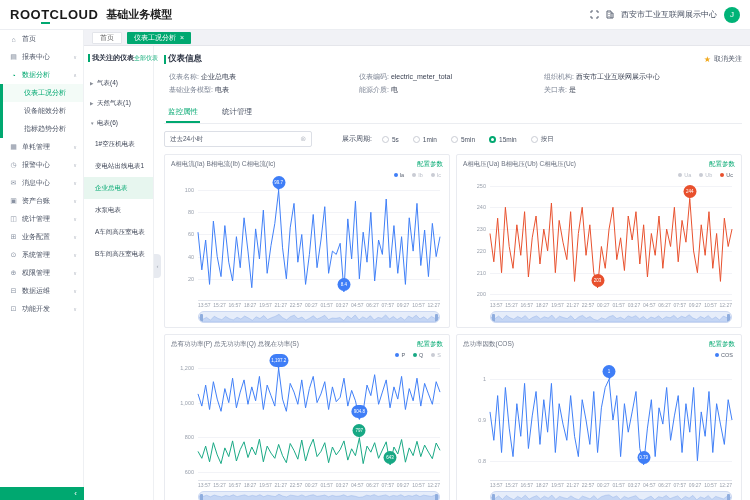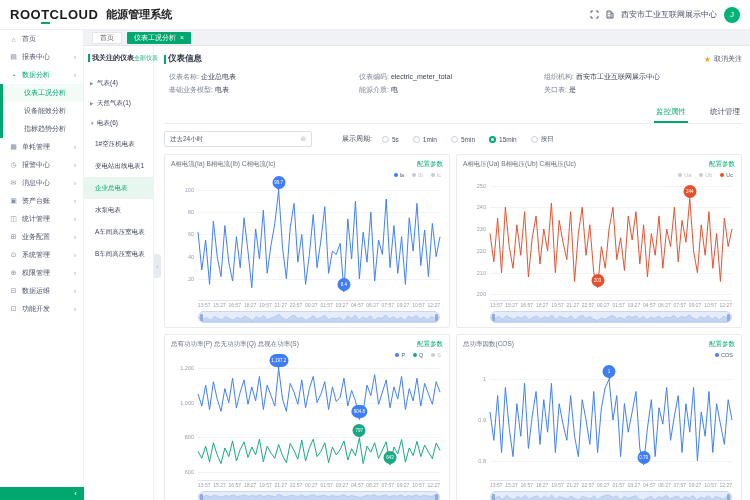--- a/index.html
+++ b/index.html
@@ -62,21 +62,21 @@
 
   
   .main { flex:1; min-width:0; padding:7px 8px 0 10px; overflow:hidden; }
   .main-head { display:flex; align-items:center; }
   .main-title { font-size:8.5px; font-weight:bold; color:#2b3242; }
   .unfollow { margin-left:auto; display:flex; align-items:center; gap:3px; font-size:7px; color:#4a5263; cursor:pointer; }
   .star { color:#f0a91e; font-size:8px; }
   .info-grid { margin:7px 0 0 5px; display:grid; grid-template-columns:190px 185px 1fr;
                grid-template-rows:repeat(2,13px); grid-auto-flow:column; font-size:7px; }
   .info-grid .fl { color:#7d8595; } .info-grid .fv { color:#3c4354; }
-  .tabs { margin-top:6px; display:flex; gap:20px; border-bottom:1px solid #ebedf1; padding-left:2px;justify-content:flex-end; }
+  .tabs { margin-top:6px; display:flex; gap:20px; border-bottom:1px solid #ebedf1; padding-left:2px; }
   .tab { font-size:7.5px; color:#4a5263; padding:3px 2px 4px; cursor:pointer; }
   .tab.active { color:#00a870; border-bottom:2px solid #00a870; }
   .filter { margin-top:7px; display:flex; align-items:center; }
   .select { width:148px; height:16px; border:1px solid #dcdfe6; border-radius:2px; display:flex;
             align-items:center; font-size:6.5px; color:#4a5263; padding:0 5px; }
   .select .clear { margin-left:auto; color:#c0c4cc; font-size:7px; }
   .period-label { font-size:7px; color:#4a5263; margin-left:30px; }
   .radios { display:flex; gap:14px; margin-left:10px; }
   .radio { display:flex; align-items:center; gap:3px; font-size:6.5px; color:#4a5263; cursor:pointer; }
   .rdot { width:7px; height:7px; border-radius:50%; border:1px solid #c9ccd4; background:#fff; }
@@ -107,21 +107,21 @@
            border:1px solid #ccd8f1; border-radius:6px; overflow:hidden; }
   .dzoom svg { position:absolute; inset:0; width:100%; height:100%; }
   .dz-handle { position:absolute; top:2px; width:3px; height:8px; background:#8fadde; border-radius:1px; }
 </style>
 </head>
 <body>
 
 <div class="app">
   <div class="hdr">
     <span class="logo"><span>R</span><span>O</span><span>O</span><span class="logo-u">T</span><span>C</span><span>L</span><span>O</span><span>U</span><span>D</span></span>
-    <span class="app-title">能源管理系统</span>
+    <span class="app-title">基础业务模型</span>
     <div class="hdr-right">
       <span class="fs-icon">
         <svg width="9" height="9" viewBox="0 0 9 9">
             <path d="M1 3V1h2M6 1h2v2M8 6v2H6M3 8H1V6" fill="none" stroke="#5a6372" stroke-width="1"></path>
           </svg>
       </span>
       <span class="bld-icon">
         <svg width="8" height="9" viewBox="0 0 8 9">
             <path d="M1 8V1h4v7M5 3h2v5M1 8h6" fill="none" stroke="#5a6372" stroke-width="1"></path>
             <path d="M2.5 2.5h1M2.5 4.5h1M2.5 6.5h1" stroke="#5a6372" stroke-width=".8"></path>

